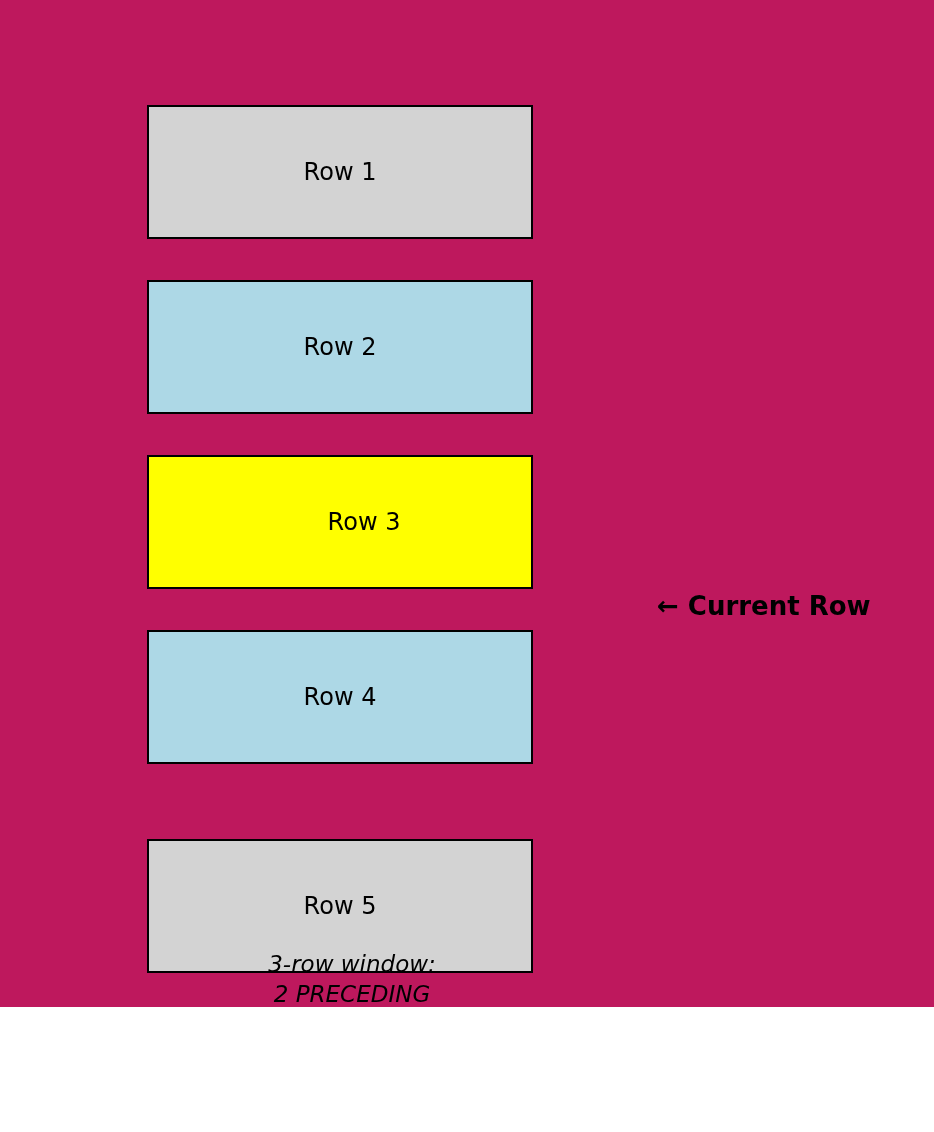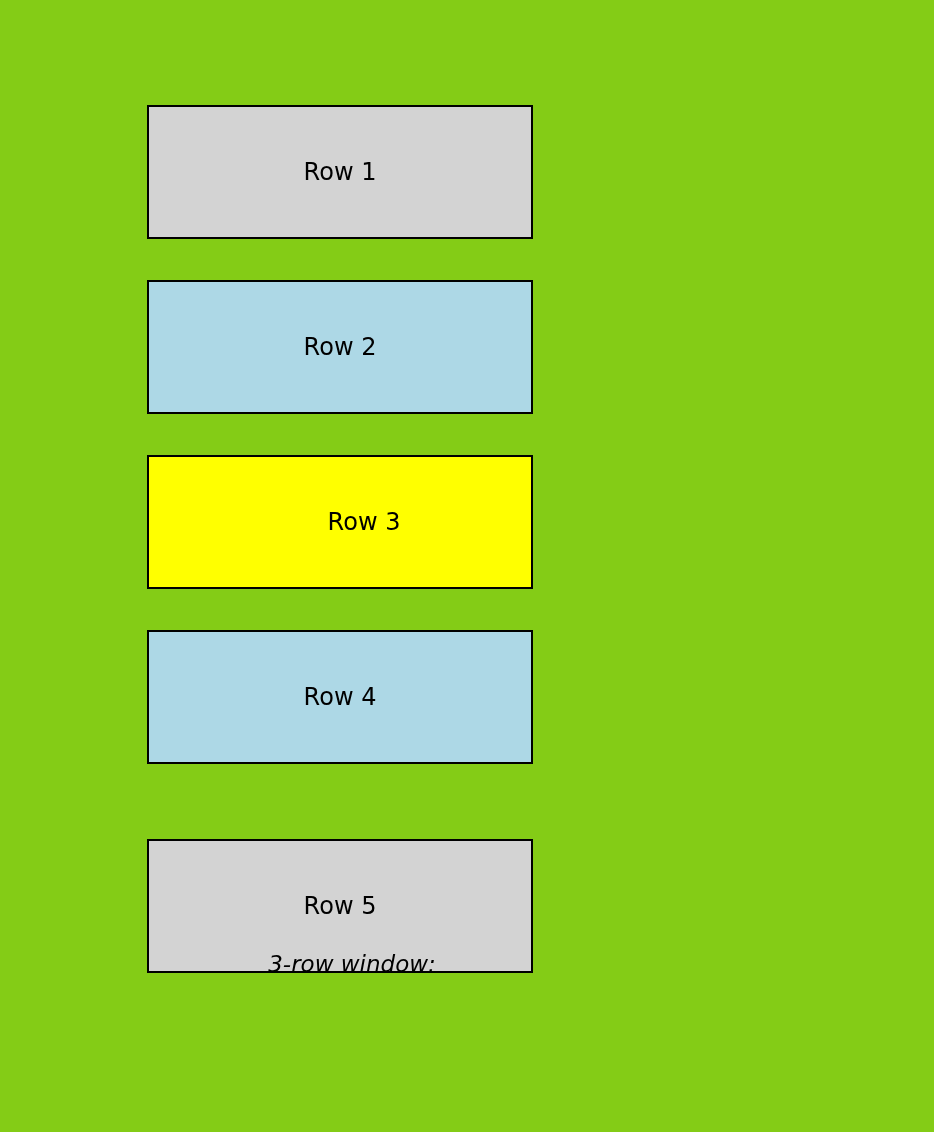--- a/index.html
+++ b/index.html
@@ -3,22 +3,22 @@
 <meta charset="utf-8">
 <style>
   * { margin: 0; padding: 0; box-sizing: border-box; }
   html, body {
     background: #ffffff;
     font-family: "DejaVu Sans", "Liberation Sans", sans-serif;
   }
   .canvas {
     position: relative;
     width: 934px;
-    height: 1132px;
-    background: #84cc16;
+    height: 1007px;
+    background: #be185d;
     overflow: hidden;
   }
   .row-box {
     position: absolute;
     left: 147px;
     width: 386px;
     height: 134px;
     border: 2px solid #000000;
     display: flex;
     align-items: center;
@@ -70,18 +70,22 @@
   </div>
 
   <div class="row-box row-4" style="background-color: rgb(173, 216, 230);">
     <span>Row 4</span>
   </div>
 
   <div class="row-box row-5" style="background-color: rgb(211, 211, 211);">
     <span>Row 5</span>
   </div>
 
+  <div class="current-row-annotation">
+    <span>← Current Row</span>
+  </div>
 
   <div class="caption">
     <div>3-row window:</div>
+    <div>2 PRECEDING</div>
   </div>
 
 </div>
 
 </body></html>

